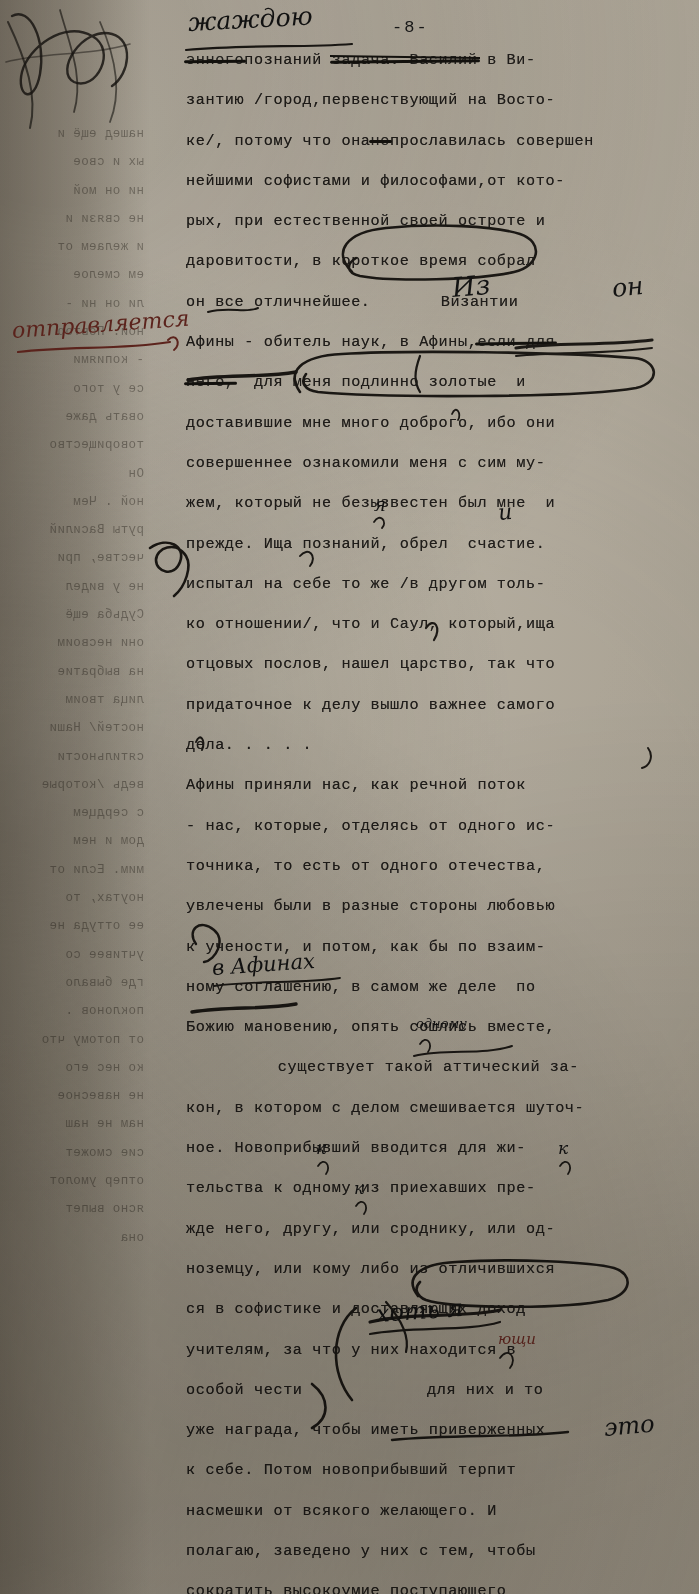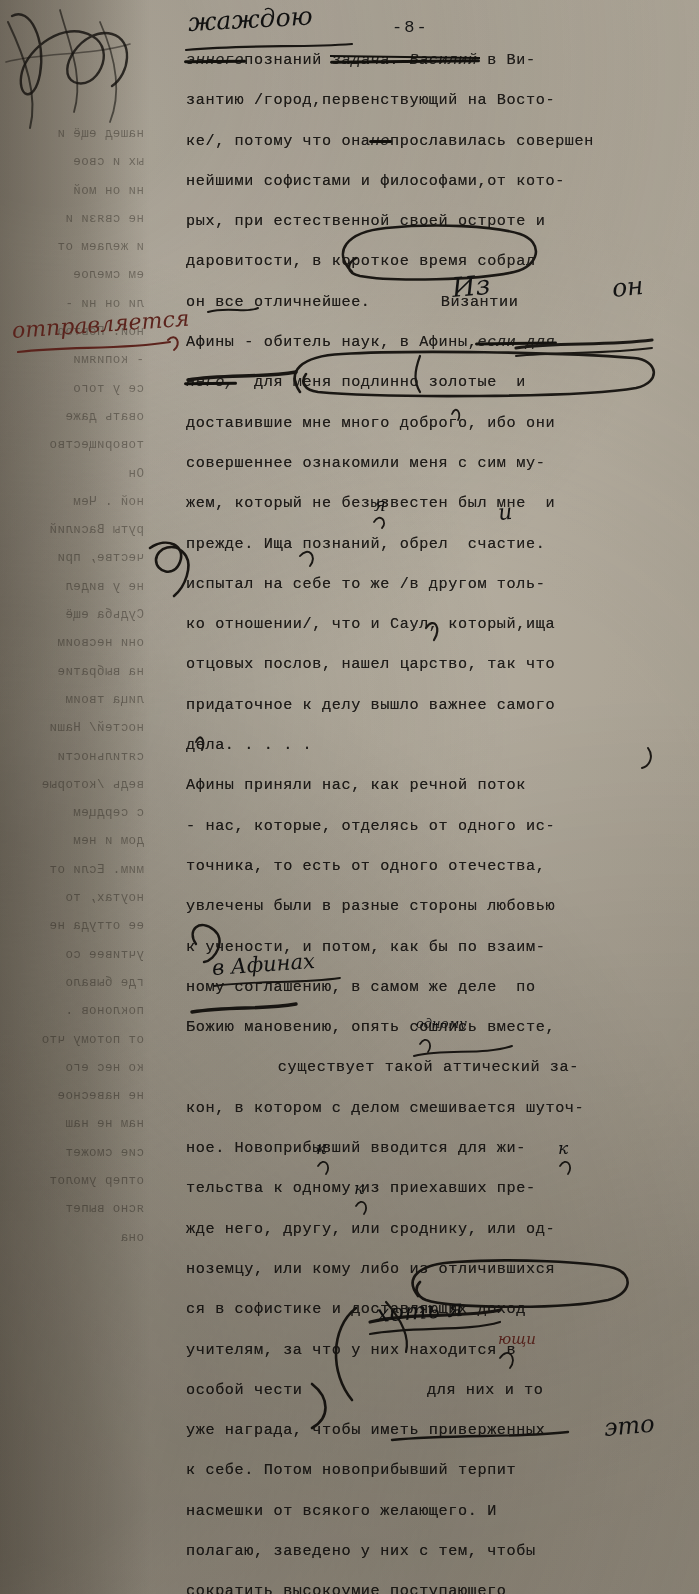--- a/index.html
+++ b/index.html
@@ -63,21 +63,20 @@
     line-height: 40.3px;
     letter-spacing: .6px;
     white-space: pre-wrap;
     color: #221f1c;
     text-shadow: 0 0 .6px rgba(0,0,0,.55);
   }
   #typed .ln { display: block; height: 40.3px; }
   .strike {
     position: relative;
     color: rgba(30,28,25,.78);
-    font-style: italic;
   }
   .strike::after {
     content: "";
     position: absolute;
     left: -2px; right: -2px; top: 48%;
     height: 3px;
     background: #15130f;
     transform: rotate(-.6deg);
     border-radius: 2px;
   }

